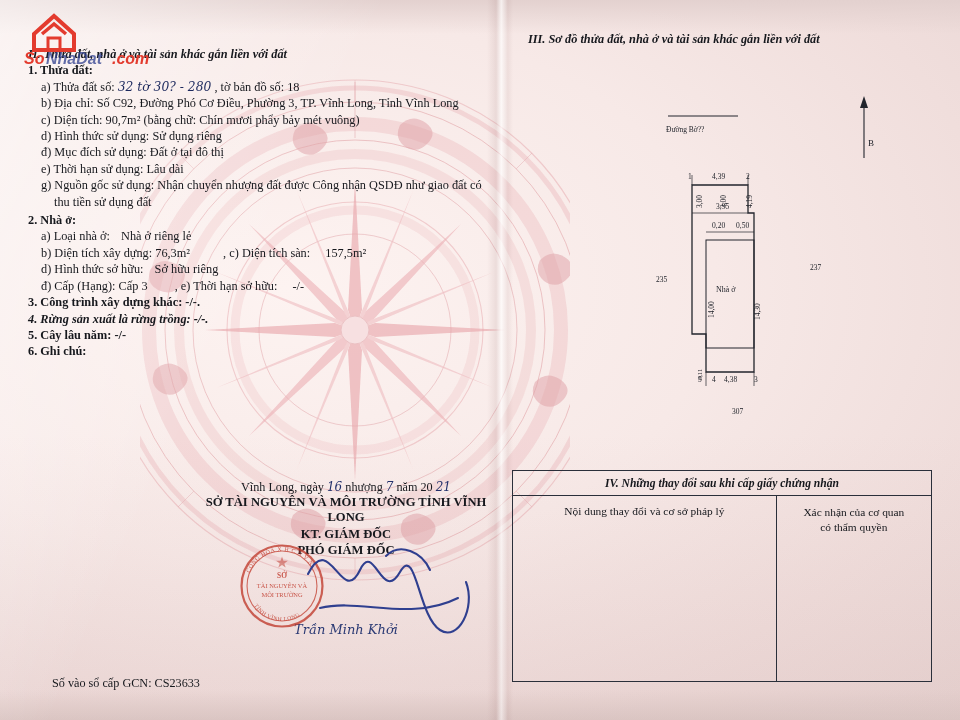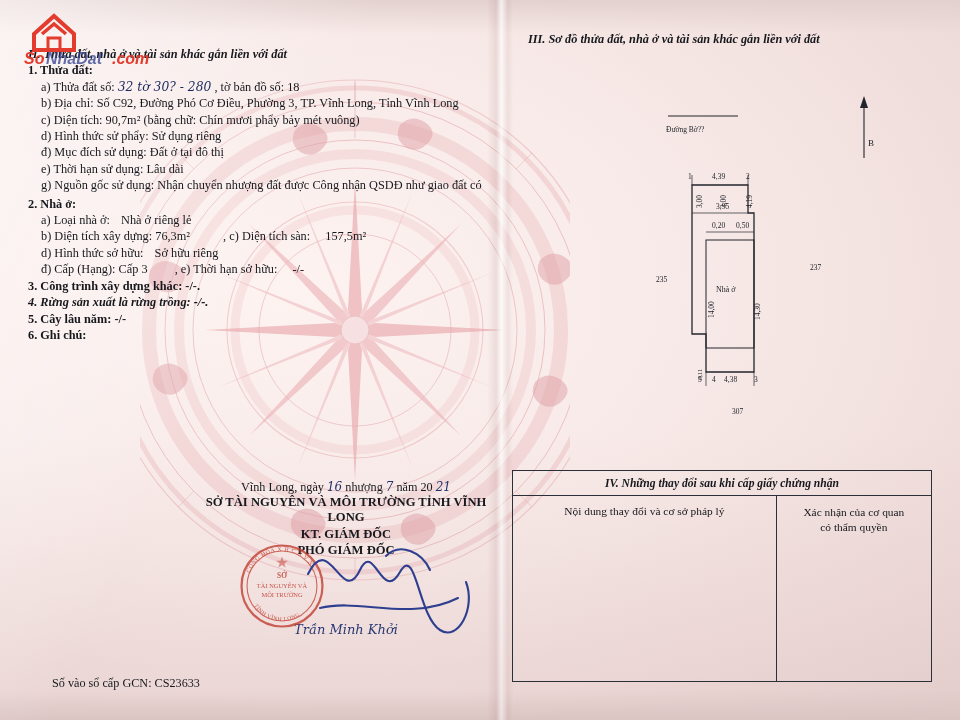--- a/index.html
+++ b/index.html
@@ -241,38 +241,39 @@
       <span>b) Địa chỉ:</span>
       <span>Số C92, Đường Phó Cơ Điều, Phường 3, TP. Vĩnh Long, Tỉnh Vĩnh Long</span>
     </div>
 
     <div class="indent row">
       <span>c) Diện tích:</span>
       <span>90,7m² (bằng chữ: Chín mươi phẩy bảy mét vuông)</span>
     </div>
 
     <div class="indent row">
-      <span>d) Hình thức sử phẩy:</span>
+      <span>d) Hình thức sử dụng:</span>
       <span>Sử dụng riêng</span>
     </div>
 
     <div class="indent row">
       <span>đ) Mục đích sử dụng:</span>
       <span>Đất ở tại đô thị</span>
     </div>
 
     <div class="indent row">
       <span>e) Thời hạn sử dụng:</span>
       <span>Lâu dài</span>
     </div>
 
     <div class="indent row">
       <span>g) Nguồn gốc sử dụng:</span>
       <span>Nhận chuyển nhượng đất được Công nhận QSDĐ như giao đất có</span>
     </div>
+    <div class="indent2">thu tiền sử dụng đất</div>
 
     <div class="bold" style="margin-top:2px">2. Nhà ở:</div>
 
     <div class="indent row">
       <span>a) Loại nhà ở:</span>
       <span style="padding-left:8px">Nhà ở riêng lẻ</span>
     </div>
 
     <div class="indent row">
       <span>b) Diện tích xây dựng:</span>

